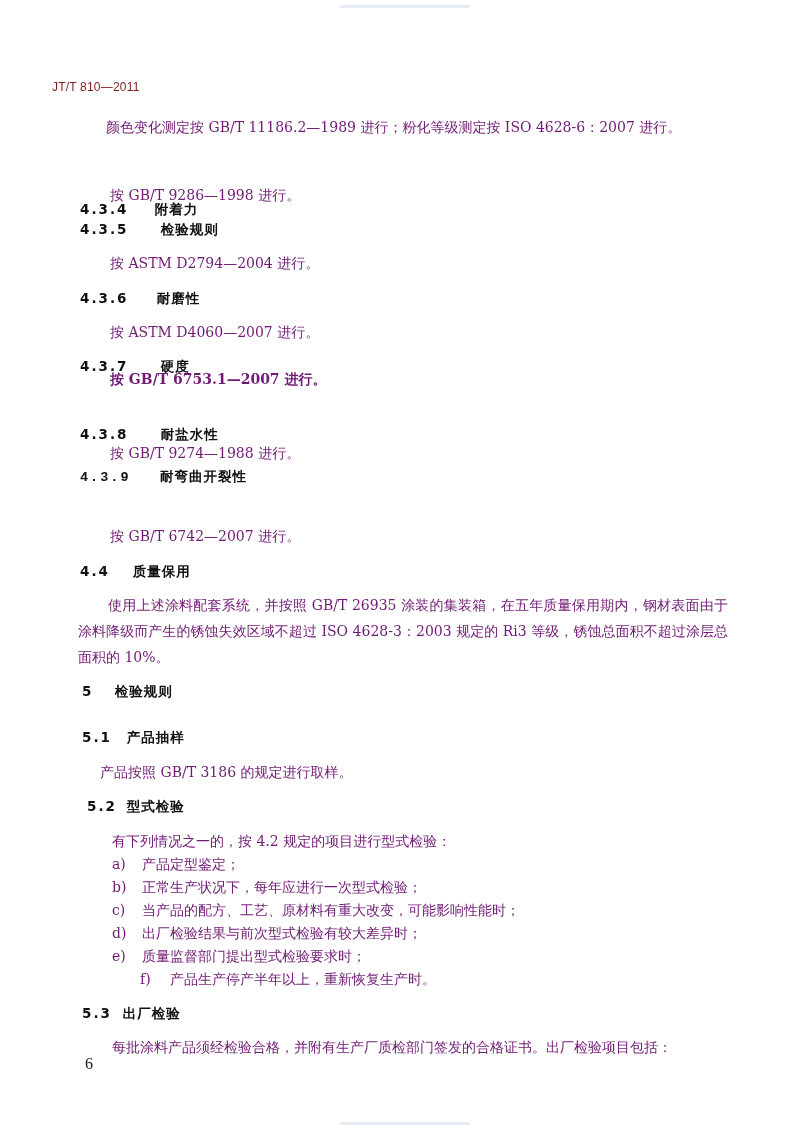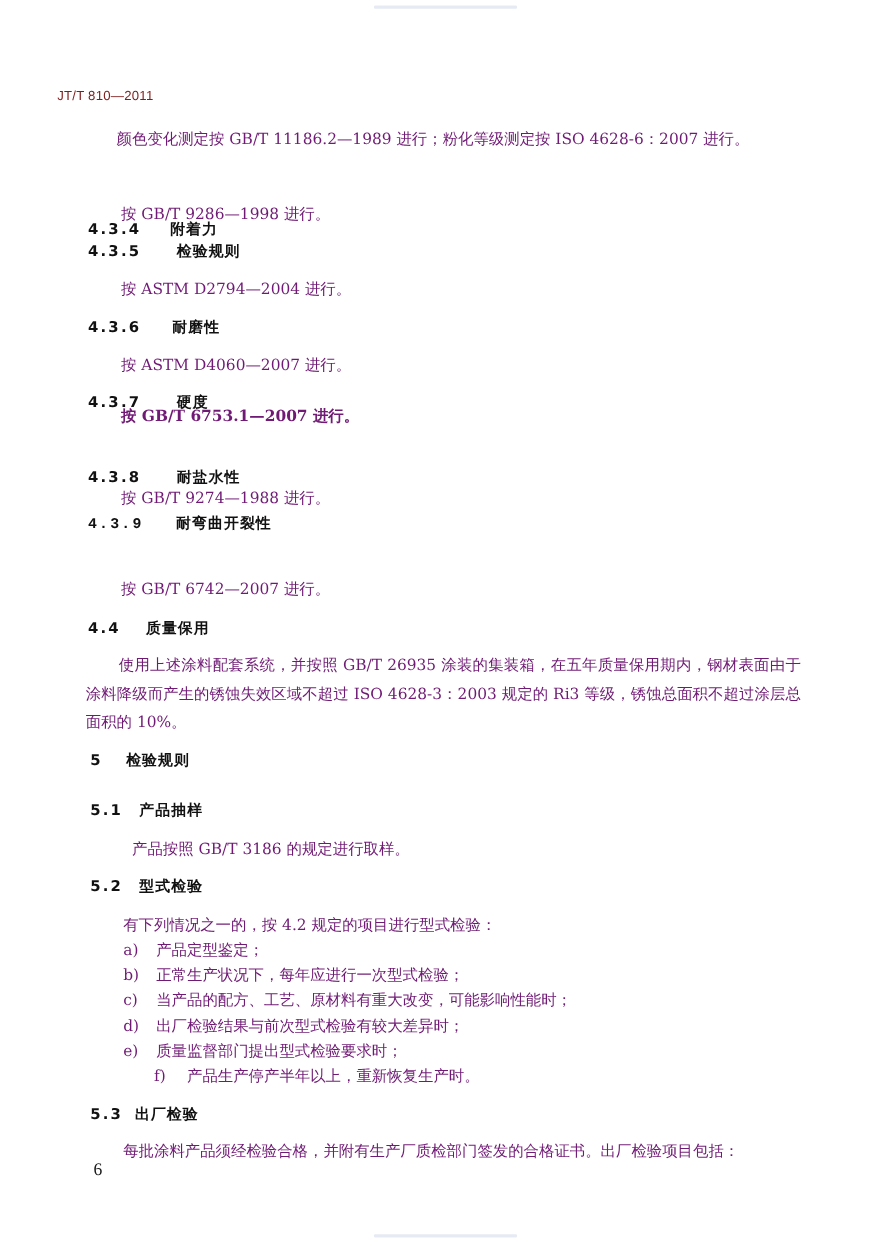--- a/index.html
+++ b/index.html
@@ -144,24 +144,24 @@
 
 <div class="heading" style="left:82px; top:682px;">
   <span class="num" style="width:28px;">5</span>
   <span class="title">检验规则</span>
 </div>
 
 <div class="heading" style="left:82px; top:728px;">
   <span class="num" style="width:40px;">5.1</span>
   <span class="title">产品抽样</span>
 </div>
-<div class="line body-text" style="left:120px; top:763px;">产品按照 GB/T 3186 的规定进行取样。</div>
+<div class="line body-text" style="left:100px; top:763px;">产品按照 GB/T 3186 的规定进行取样。</div>
 
 <div class="heading" style="left:82px; top:797px;">
-  <span class="num" style="width:40px;">5.2</span>
+  <span class="num" style="width:40px;text-align:center;">5.2</span>
   <span class="title">型式检验</span>
 </div>
 <div class="line body-text" style="left:112px; top:832px;">有下列情况之一的，按 4.2 规定的项目进行型式检验：</div>
 
 <div class="list-item body-text" style="top:855px;">
   <span class="marker">a)</span><span>产品定型鉴定；</span>
 </div>
 <div class="list-item body-text" style="top:878px;">
   <span class="marker">b)</span><span>正常生产状况下，每年应进行一次型式检验；</span>
 </div>

